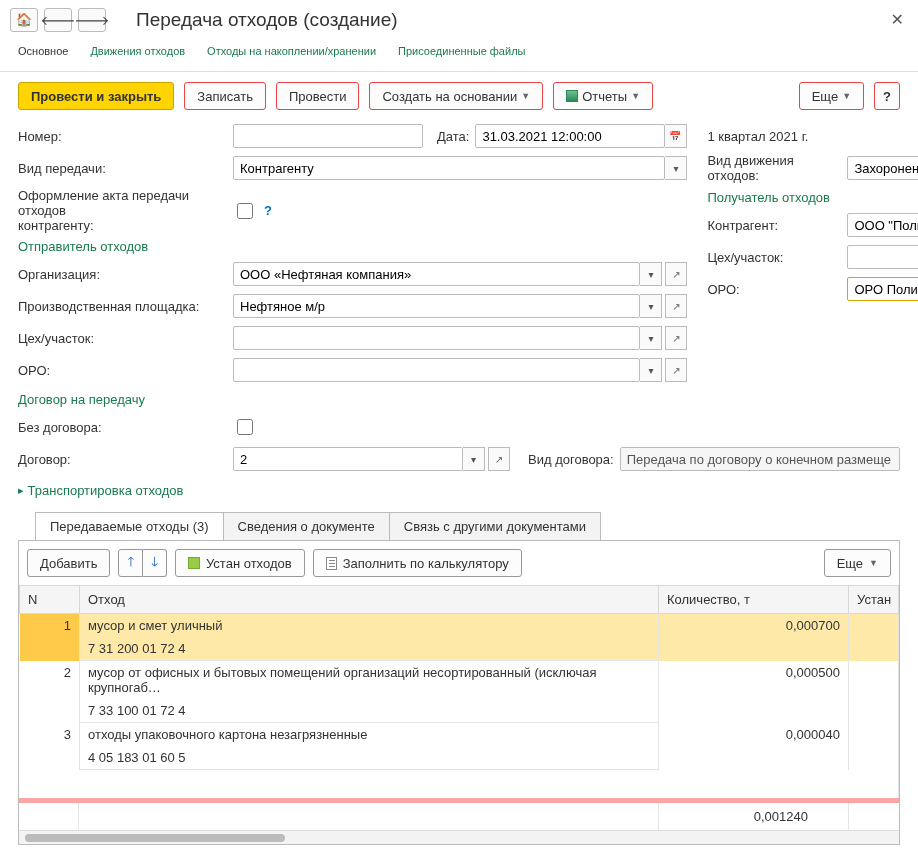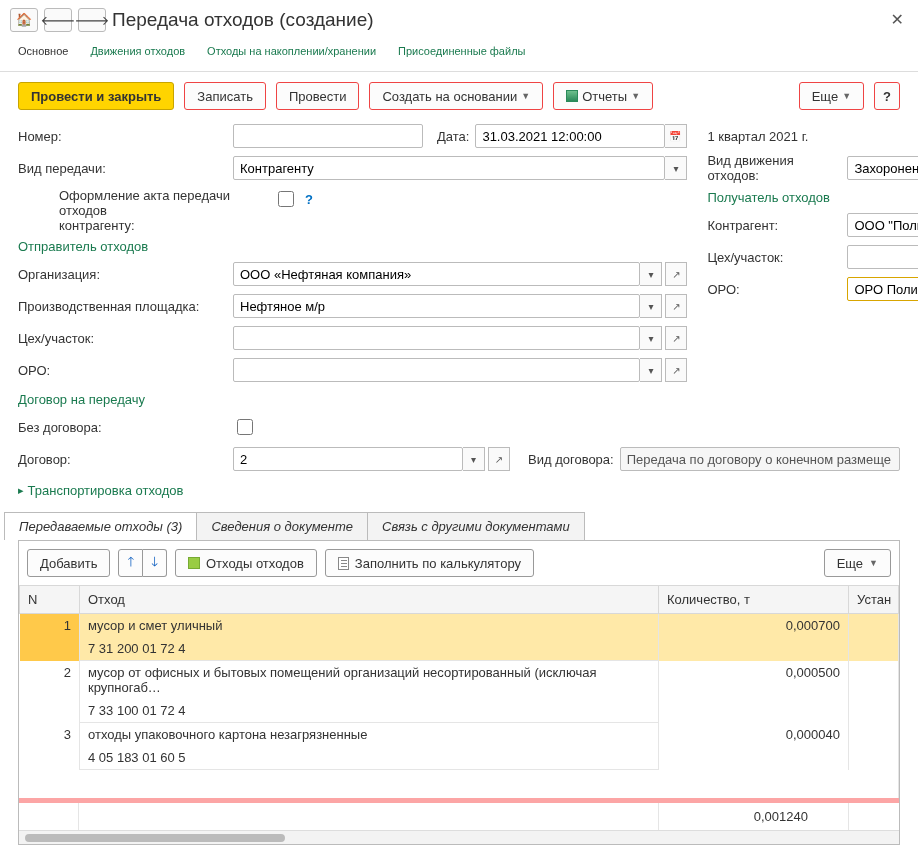--- a/index.html
+++ b/index.html
@@ -29,20 +29,21 @@
     border-radius: 3px;
     display: inline-flex;
     align-items: center;
     justify-content: center;
     cursor: pointer;
     font-size: 13px;
     color: #444;
   }
   .page-title {
     font-size: 19px;
+    margin-left: 24px;
     color: #333;
   }
   .close-x {
     margin-left: auto;
     font-size: 16px;
     color: #555;
     cursor: pointer;
     padding: 4px;
   }
 
@@ -164,22 +165,21 @@
     align-items: center;
     gap: 4px;
     cursor: pointer;
     margin: 8px 0;
     font-size: 13px;
   }
 
   
   .lower-tabs {
     display: flex;
-    margin: 6px 18px 0 4px;
-    font-style: italic;
+    margin: 6px 18px 0 35px;
   }
   .lower-tab {
     border: 1px solid #bbb;
     border-bottom: none;
     padding: 6px 14px;
     font-size: 13px;
     cursor: pointer;
     background: #f3f3f3;
     position: relative;
     margin-right: -1px;
@@ -331,21 +331,21 @@
       </div>
 
       <div class="field-row">
         <span class="fld-label">Вид передачи:</span>
         <div class="fld-widget select-wrap">
           <input class="input" value="Контрагенту" style="">
           <span class="select-btn">▾</span>
         </div>
       </div>
 
-      <div class="field-row" style="align-items:flex-start;padding-top:4px;margin-left:41px;">
+      <div class="field-row" style="align-items:center;padding-top:4px;">
         <span class="fld-label" style="line-height:15px;">
           <span>Оформление акта передачи отходов</span><br><span>контрагенту:</span>
         </span>
         <div class="fld-widget" style="align-items:center;">
           <input type="checkbox" class="checkbox" style="">
           <span class="help-q">?</span>
         </div>
       </div>
 
       <div class="section-title">Отправитель отходов</div>
@@ -471,21 +471,21 @@
     <div style="display:flex;">
       <div class="tbtn icon-only" style="border-radius:3px 0 0 3px;">
         <span class="icon-color-blue">🡑</span>
       </div>
       <div class="tbtn icon-only" style="border-left:none;border-radius:0 3px 3px 0;">
         <span class="icon-color-blue">🡓</span>
       </div>
     </div>
     <div class="tbtn">
       <span class="ic-book"></span>
-      <span>Отходы отходов</span>
+      <span>Устан отходов</span>
     </div>
     <div class="tbtn">
       <span class="ic-doc"></span>
       <span>Заполнить по калькулятору</span>
     </div>
     <div class="spacer"></div>
     <div class="tbtn">
       <span>Еще</span>
       <span class="caret" style="font-size:9px;color:#666;">▼</span>
     </div>

